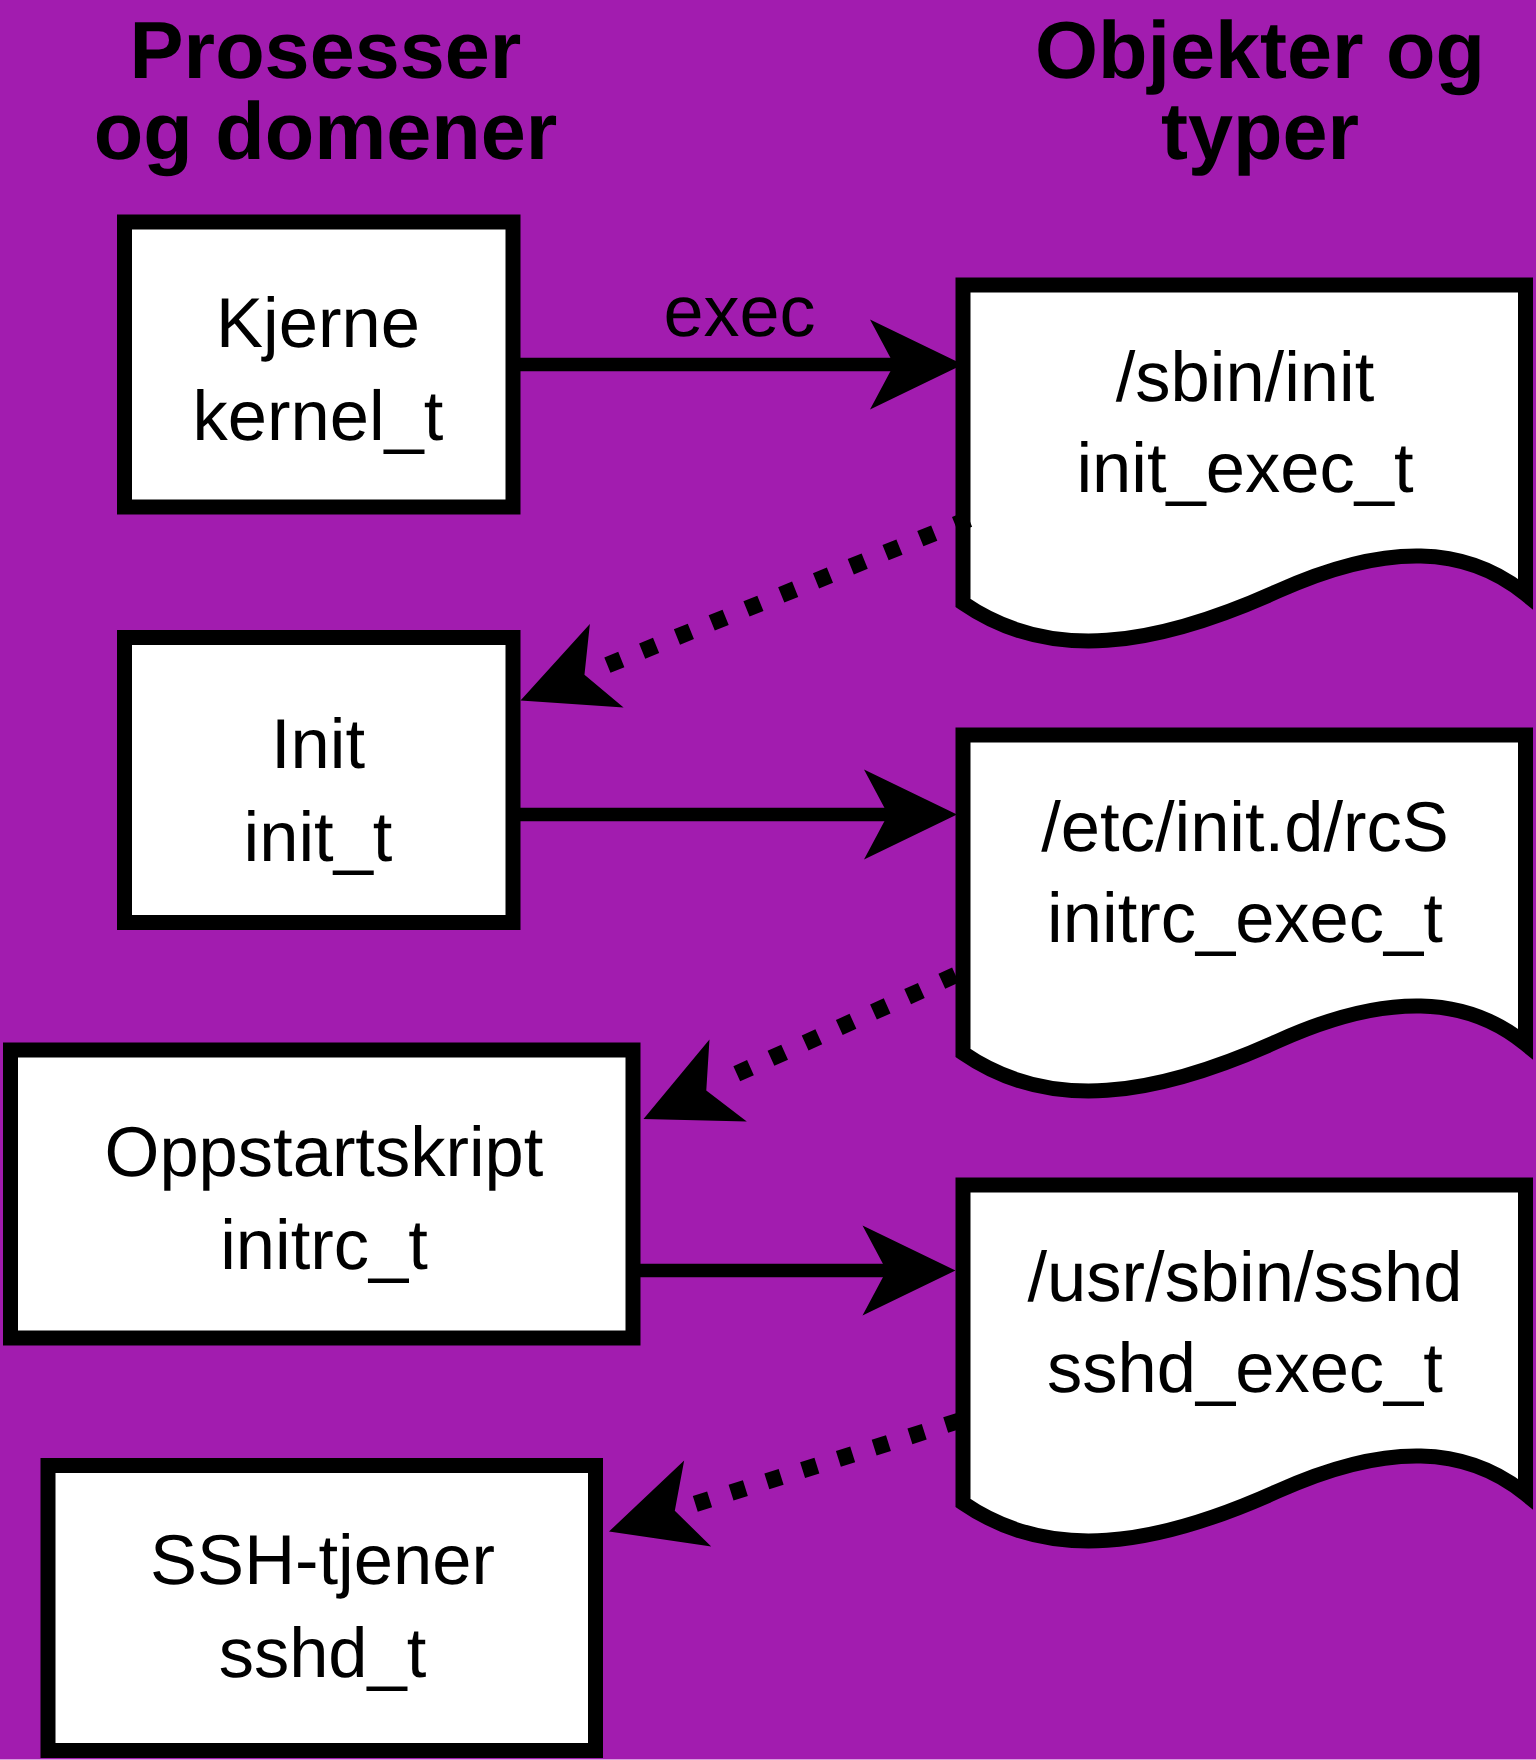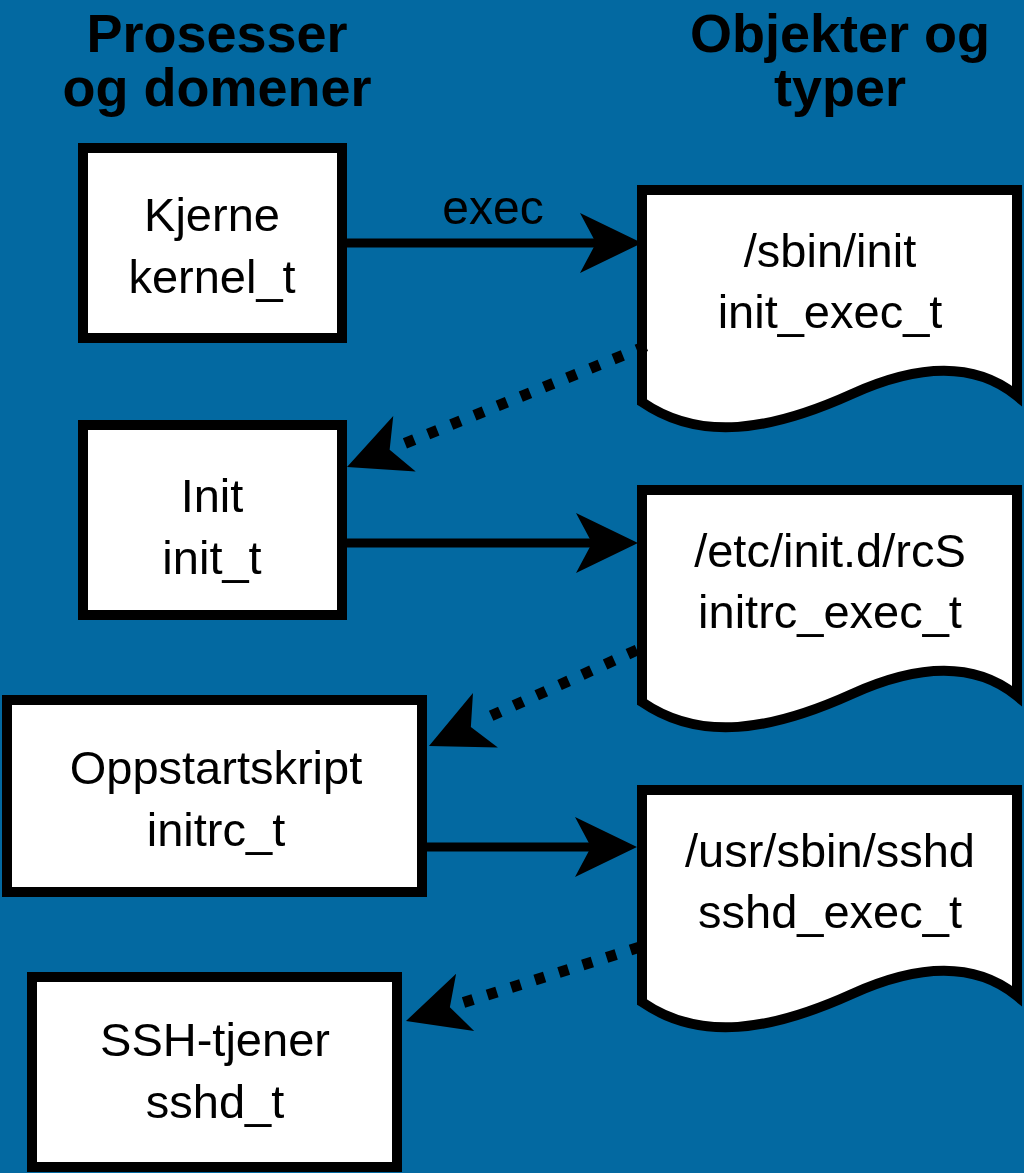--- a/index.html
+++ b/index.html
@@ -7,21 +7,21 @@
     padding: 0;
     background: #ffffff;
     width: 1024px;
     height: 1173px;
     overflow: hidden;
   }
   .diagram-root {
     position: relative;
     width: 1024px;
     height: 1173px;
-    background: #0369a1;
+    background: #a21caf;
   }
   svg {
     display: block;
     font-family: "Liberation Sans", "DejaVu Sans", sans-serif;
   }
   .hdr {
     font-size: 54px;
     font-weight: bold;
     fill: #000000;
     text-anchor: middle;

